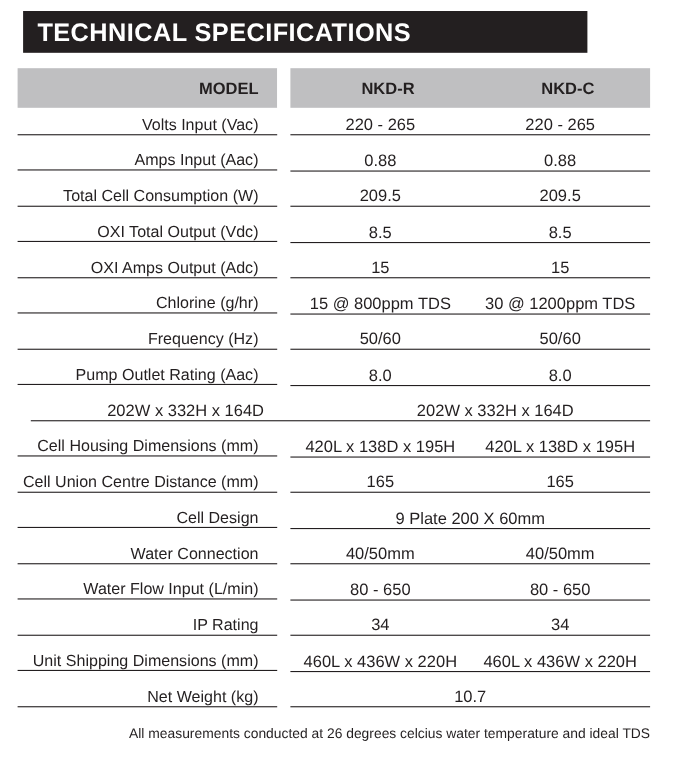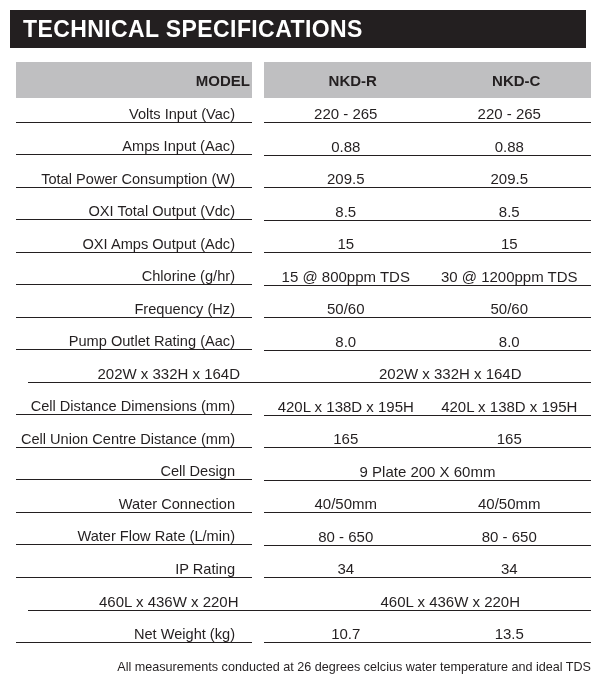--- a/index.html
+++ b/index.html
@@ -7,39 +7,39 @@
   body {
     width: 613px; height: 689px;
     font-family: "Liberation Sans", sans-serif;
     color: #231F20;
     position: relative;
     overflow: hidden;
   }
   .page { position: absolute; inset: 0; background: #ffffff; }
 
   .title-bar {
-    position: absolute; left: 10px; top: 10px;
-    width: 576px; height: 38px;
+    position: absolute; left: 21px; top: 10px;
+    width: 513px; height: 38px;
     background: #231F20;
     color: #ffffff;
     display: flex; align-items: center;
     padding-left: 13px;
     font-size: 23px; font-weight: bold; letter-spacing: 0.4px;
   }
 
   .spec-table {
     position: absolute; left: 16px; top: 62px;
     width: 575px;
   }
 
   .head-row { display: flex; height: 36px; }
   .head-model {
     width: 236px; background: #BFBFC1;
     display: flex; align-items: center; justify-content: flex-end;
-    padding-right: 2px;
+    padding-right: 17px;
     font-size: 15px; font-weight: bold;
   }
   .col-gap { width: 12px; background: #ffffff; flex: 0 0 12px; }
   .head-vals { flex: 1; background: #BFBFC1; display: flex; }
   .head-val {
     flex: 1; display: flex; align-items: center; justify-content: center;
     font-size: 15px; font-weight: bold; margin-left: 14px;
   }
 
   .row { display: flex; height: 32.5px; align-items: center; }
@@ -101,21 +101,21 @@
   <div class="row">
     <div class="cell label">Amps Input (Aac)</div>
     <div class="col-gap"></div>
     <div class="vals">
       <div class="val">0.88</div>
       <div class="val">0.88</div>
     </div>
   </div>
 
   <div class="row">
-    <div class="cell label">Total Power Consumption (W)</div>
+    <div class="cell label">Total Cell Consumption (W)</div>
     <div class="col-gap"></div>
     <div class="vals">
       <div class="val">209.5</div>
       <div class="val">209.5</div>
     </div>
   </div>
 
   <div class="row">
     <div class="cell label">OXI Total Output (Vdc)</div>
     <div class="col-gap"></div>
@@ -163,21 +163,21 @@
 
   <div class="row">
     <div class="col-gap"></div>
     <div class="vals">
       <div class="val">202W x 332H x 164D</div>
       <div class="val">202W x 332H x 164D</div>
     </div>
   </div>
 
   <div class="row">
-    <div class="cell label">Cell Distance Dimensions (mm)</div>
+    <div class="cell label">Cell Housing Dimensions (mm)</div>
     <div class="col-gap"></div>
     <div class="vals">
       <div class="val">420L x 138D x 195H</div>
       <div class="val">420L x 138D x 195H</div>
     </div>
   </div>
 
   <div class="row">
     <div class="cell label">Cell Union Centre Distance (mm)</div>
     <div class="col-gap"></div>
@@ -198,51 +198,51 @@
   <div class="row">
     <div class="cell label">Water Connection</div>
     <div class="col-gap"></div>
     <div class="vals">
       <div class="val">40/50mm</div>
       <div class="val">40/50mm</div>
     </div>
   </div>
 
   <div class="row">
-    <div class="cell label">Water Flow Rate (L/min)</div>
+    <div class="cell label">Water Flow Input (L/min)</div>
     <div class="col-gap"></div>
     <div class="vals">
       <div class="val">80 - 650</div>
       <div class="val">80 - 650</div>
     </div>
   </div>
 
   <div class="row">
     <div class="cell label">IP Rating</div>
     <div class="col-gap"></div>
     <div class="vals">
       <div class="val">34</div>
       <div class="val">34</div>
     </div>
   </div>
 
   <div class="row">
+    <div class="cell label">Unit Shipping Dimensions (mm)</div>
     <div class="col-gap"></div>
     <div class="vals">
       <div class="val">460L x 436W x 220H</div>
       <div class="val">460L x 436W x 220H</div>
     </div>
   </div>
 
   <div class="row">
     <div class="cell label">Net Weight (kg)</div>
     <div class="col-gap"></div>
     <div class="vals">
       <div class="val">10.7</div>
-      <div class="val">13.5</div>
     </div>
   </div>
 </div>
 
   </div>
 
   <div class="footnote">All measurements conducted at 26 degrees celcius water temperature and ideal TDS</div>
 
 </div>
 

